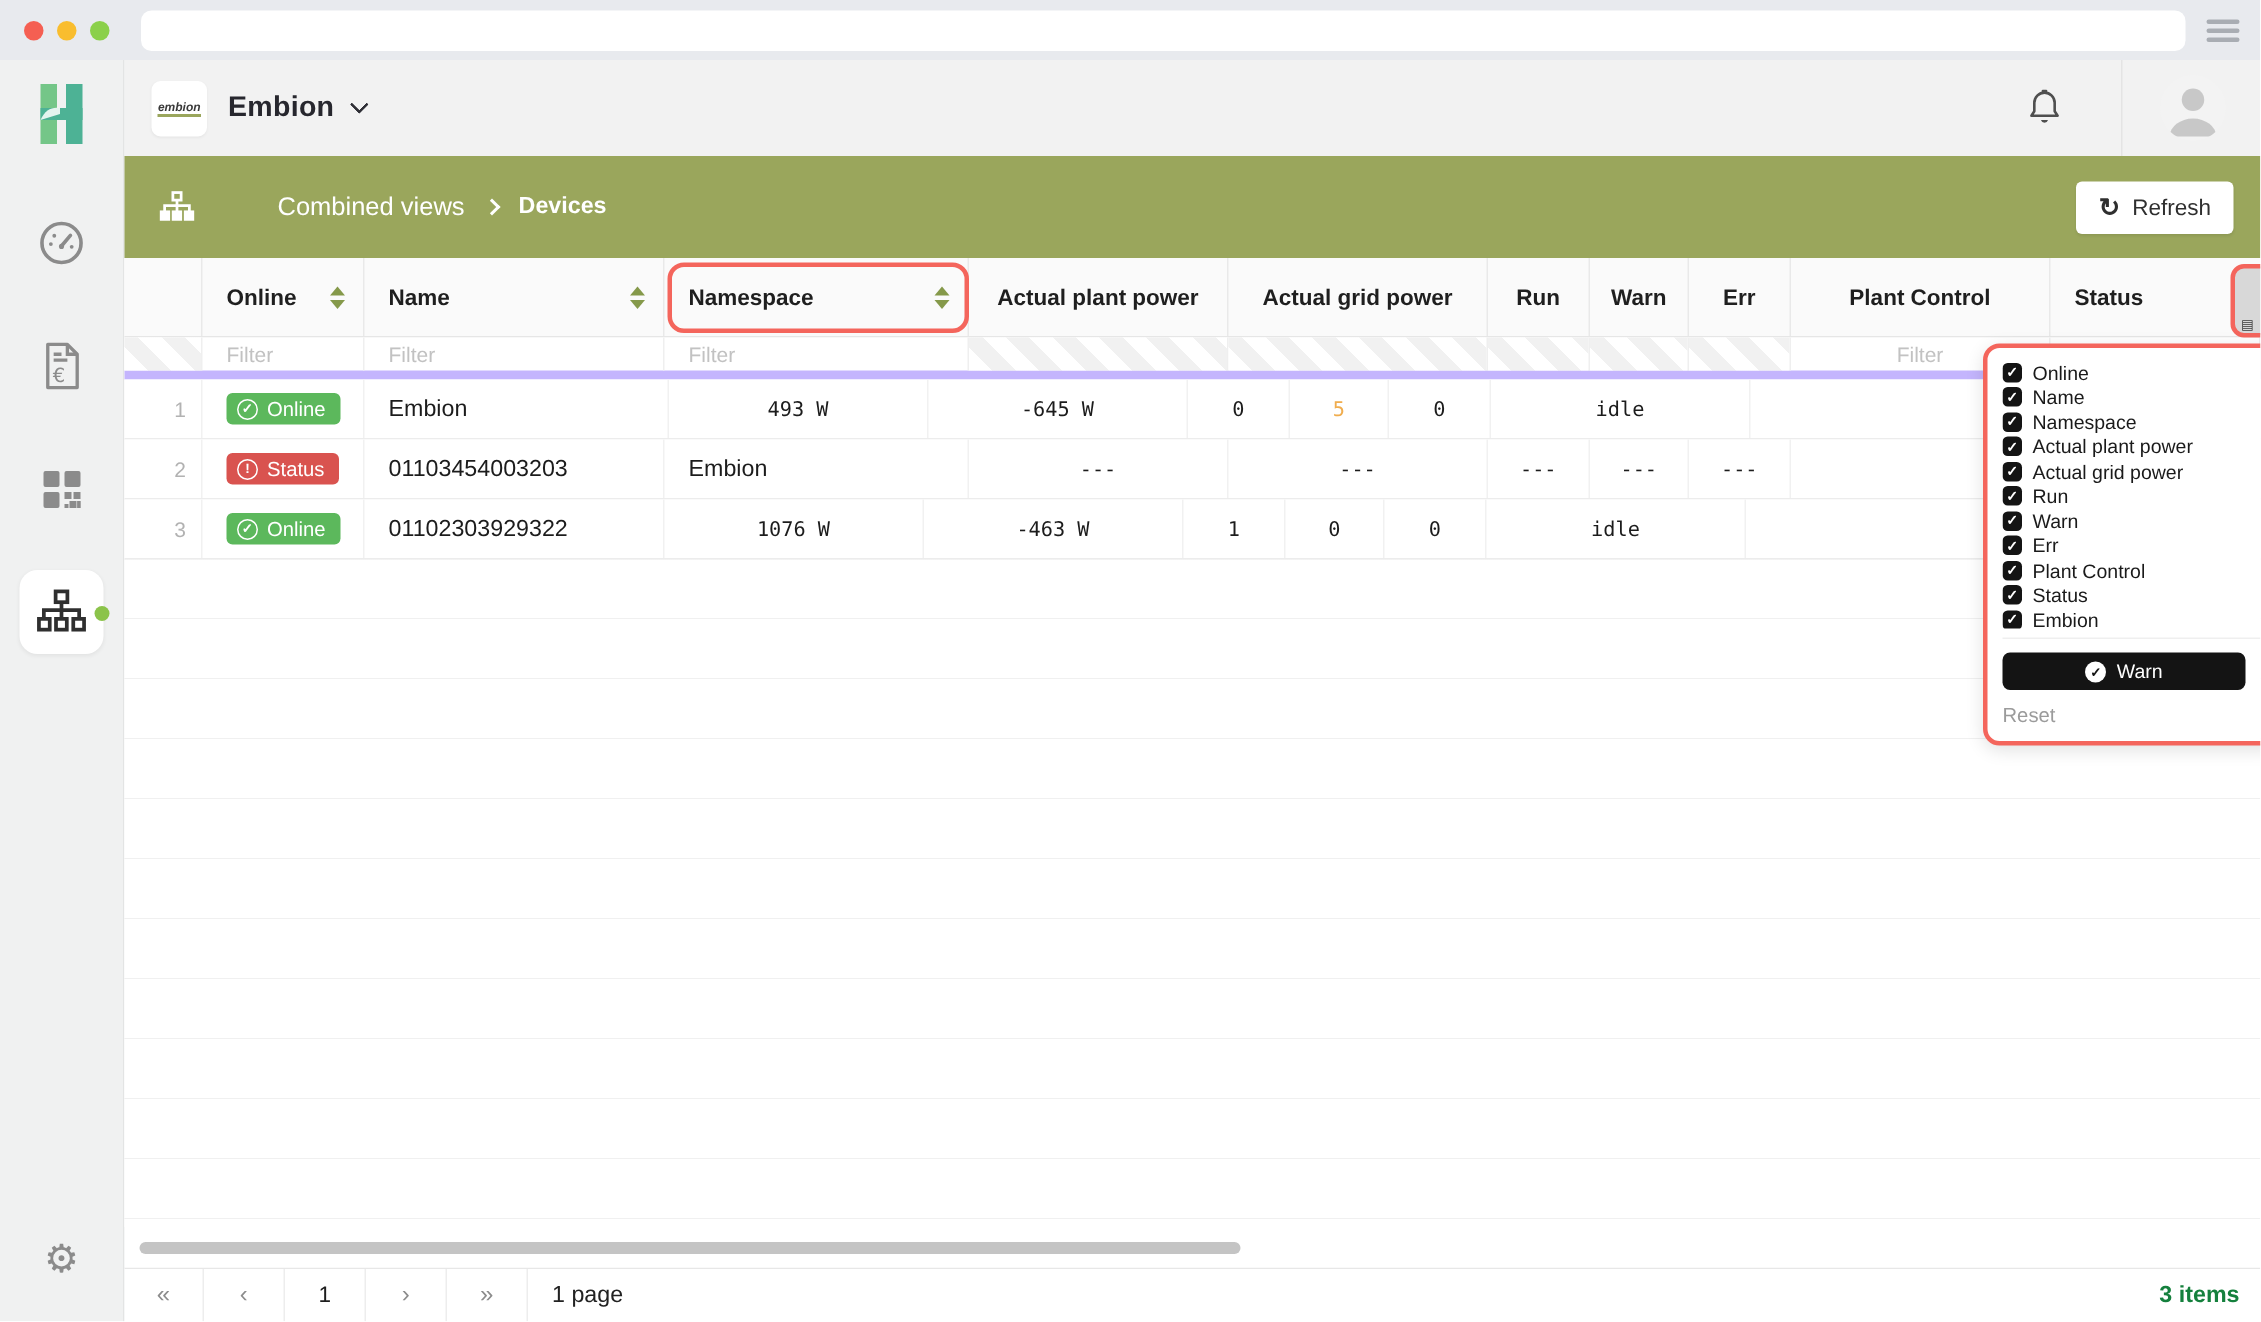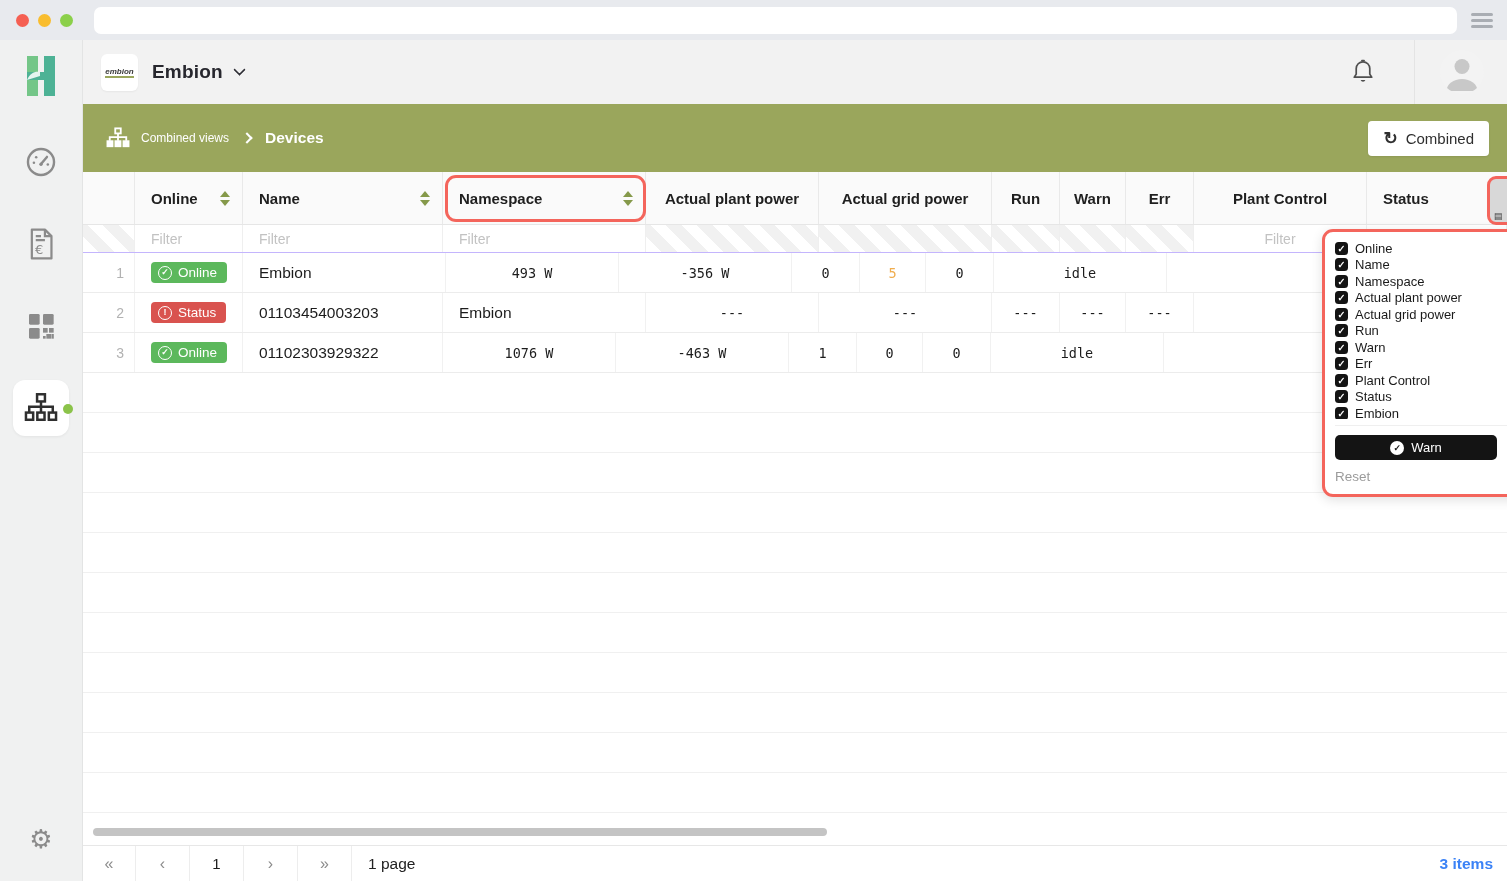--- a/index.html
+++ b/index.html
@@ -35,40 +35,40 @@
   .org-title { display:flex; align-items:center; margin-left:14px; cursor:pointer; }
   .org-title b { font-size:19px; color:#27272e; letter-spacing:.2px; }
   .chev-dn { width:9px; height:9px; border-right:2.6px solid #2f2f36; border-bottom:2.6px solid #2f2f36; transform:rotate(45deg) translate(-2px,-2px); margin-left:12px; border-radius:1px; }
   .top-actions { margin-left:auto; display:flex; align-items:center; height:100%; }
   .bell-wrap { padding:0 38px; cursor:pointer; }
   .top-divider { width:1px; height:64px; background:#e4e4e4; }
   .avatar { width:44px; height:44px; border-radius:50%; overflow:hidden; margin:0 23px 0 25px; cursor:pointer; }
 
   .breadcrumb-bar { height:68px; background:#9aa65c; display:flex; align-items:center; padding:0 18px 0 23px; color:#fff; }
   .bc-icon { margin-right:11px; display:flex; }
-  .bc-root { font-size:12px; }
+  .bc-root { font-size:17px;margin-left:44px; }
   .bc-sep { width:8px; height:8px; border-right:2.4px solid #fff; border-top:2.4px solid #fff; transform:rotate(45deg); margin:0 14px; }
   .bc-current { font-size:15.5px; font-weight:bold; }
   .refresh-btn { margin-left:auto; height:35px; background:#fff; border:none; border-radius:4px; display:flex; align-items:center; padding:0 15px; font-size:15px; color:#2f2f2f; cursor:pointer; font-family:inherit; box-shadow:0 1px 2px rgba(0,0,0,.08); }
   .refresh-ic { font-size:17px; font-weight:bold; margin-right:8px; color:#2f2f2f; }
 
   
   .table-wrap { position:relative; background:#fff; }
   .thead { display:flex; height:53px; background:#fafafa; border-bottom:1px solid #e6e6e6; }
   .th { display:flex; align-items:center; font-size:15px; font-weight:bold; color:#1f1f1f; border-right:1px solid #e9e9e9; padding:0 12px 0 16px; }
   .th.center { justify-content:center; padding:0 6px; }
   .c-num{width:52px;} .c-online{width:108px;} .c-name{width:200px;} .c-ns{width:203px;}
   .c-app{width:173px;} .c-agp{width:173px;} .c-run{width:68px;} .c-warn{width:66px;}
   .c-err{width:68px;} .c-pc{width:173px;} .c-status{flex:1; border-right:none;}
   .sort { margin-left:auto; display:flex; flex-direction:column; gap:3px; cursor:pointer; }
   .sort i { display:block; width:0; height:0; border-left:5px solid transparent; border-right:5px solid transparent; }
   .sort .up { border-bottom:6px solid #85994a; }
   .sort .dn { border-top:6px solid #85994a; }
 
-  .tfilter { display:flex; height:28px; border-bottom:1px solid #c4b5fd; background:#fff; }
+  .tfilter { display:flex; height:28px; border-bottom:6px solid #c4b5fd; background:#fff; }
   .tf { border-right:1px solid #efefef; display:flex; align-items:center; }
   .tf.striped { background:repeating-linear-gradient(45deg,#ffffff 0 11px,#f1f1f1 11px 22px); }
   .tf input { width:100%; border:none; outline:none; background:transparent; font-size:14px; padding:0 8px 0 16px; font-family:inherit; color:#444; }
   .tf input::placeholder { color:#c2c2c2; }
   .tf.centered input { text-align:center; padding:0 8px; }
 
   .trow { display:flex; height:40px; border-bottom:1px solid #ececec; background:#fff; }
   .td { display:flex; align-items:center; font-size:15.5px; color:#1c1c1c; border-right:1px solid #f1f1f1; padding:0 16px; }
   .td.center { justify-content:center; padding:0 6px; }
   .td.mono { font-family:"DejaVu Sans Mono",monospace; font-size:13.5px; }
@@ -100,21 +100,21 @@
   .reset-link { margin-top:9px; font-size:13.5px; color:#9b9b9b; cursor:pointer; }
 
   
   .scroll-row { height:27px; position:relative; background:#fff; }
   .hbar { position:absolute; left:10px; top:10px; width:734px; height:8px; background:#c4c4c4; border-radius:4px; cursor:grab; }
   .footer { height:36px; border-top:1px solid #e7e7e7; display:flex; align-items:stretch; background:#fff; }
   .pg-cell { width:54px; border-right:1px solid #ededed; display:flex; align-items:center; justify-content:center; font-size:16px; color:#8c8c8c; cursor:pointer; }
   .pg-cell.page-active { color:#1d1d1d; background:#fff; font-size:15px; }
   .page-label { display:flex; align-items:center; padding-left:16px; font-size:15.5px; color:#222; }
   .f-spacer { flex:1; }
-  .items-label { display:flex; align-items:center; padding-right:14px; font-size:15.5px; font-weight:bold; color:#3b82f6; }
+  .items-label { display:flex; align-items:center; padding-right:14px; font-size:15.5px; font-weight:bold; color:#15803d; }
 
   svg { display:block; }
 </style>
 </head>
 <body>
 
 <div class="screen">
 
   <div class="chrome">
     <span class="tl red"></span>
@@ -223,21 +223,21 @@
             <rect x="1.5" y="15.5" width="5.5" height="5.5" fill="#ffffff"></rect>
             <rect x="10.2" y="15.5" width="5.5" height="5.5" fill="#ffffff"></rect>
             <rect x="19" y="15.5" width="5.5" height="5.5" fill="#ffffff"></rect>
           </svg>
         </span>
         <span class="bc-root">Combined views</span>
         <span class="bc-sep"></span>
         <span class="bc-current">Devices</span>
         <button class="refresh-btn">
           <span class="refresh-ic">↻</span>
-          <span>Combined</span>
+          <span>Refresh</span>
         </button>
       </div>
 
       <div class="table-wrap">
 
         <div class="thead">
           <div class="th c-num"></div>
           <div class="th c-online">
             <span>Online</span>
             <span class="sort">
@@ -312,21 +312,21 @@
         <div class="trow">
           <div class="td c-num">1</div>
           <div class="td c-online">
             <span class="badge online">
               <span class="badge-ic">✓</span>
               <span>Online</span>
             </span>
           </div>
           <div class="td c-ns">Embion</div>
           <div class="td c-app center mono">493 W</div>
-          <div class="td c-agp center mono">-356 W</div>
+          <div class="td c-agp center mono">-645 W</div>
           <div class="td c-run center mono">0</div>
           <div class="td c-warn center mono warn-hl">5</div>
           <div class="td c-err center mono">0</div>
           <div class="td c-pc center mono">idle</div>
           <div class="td c-status mono"></div>
         </div>
 
         <div class="trow">
           <div class="td c-num">2</div>
           <div class="td c-online">

